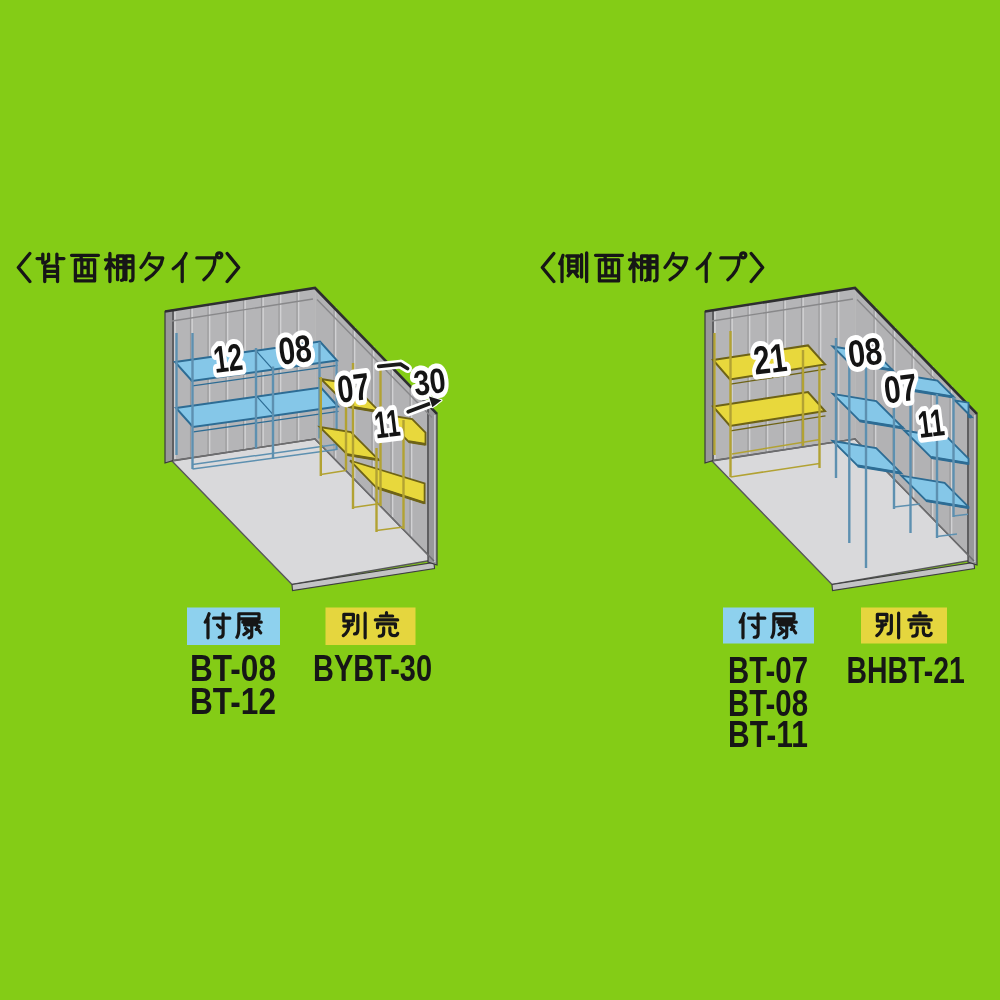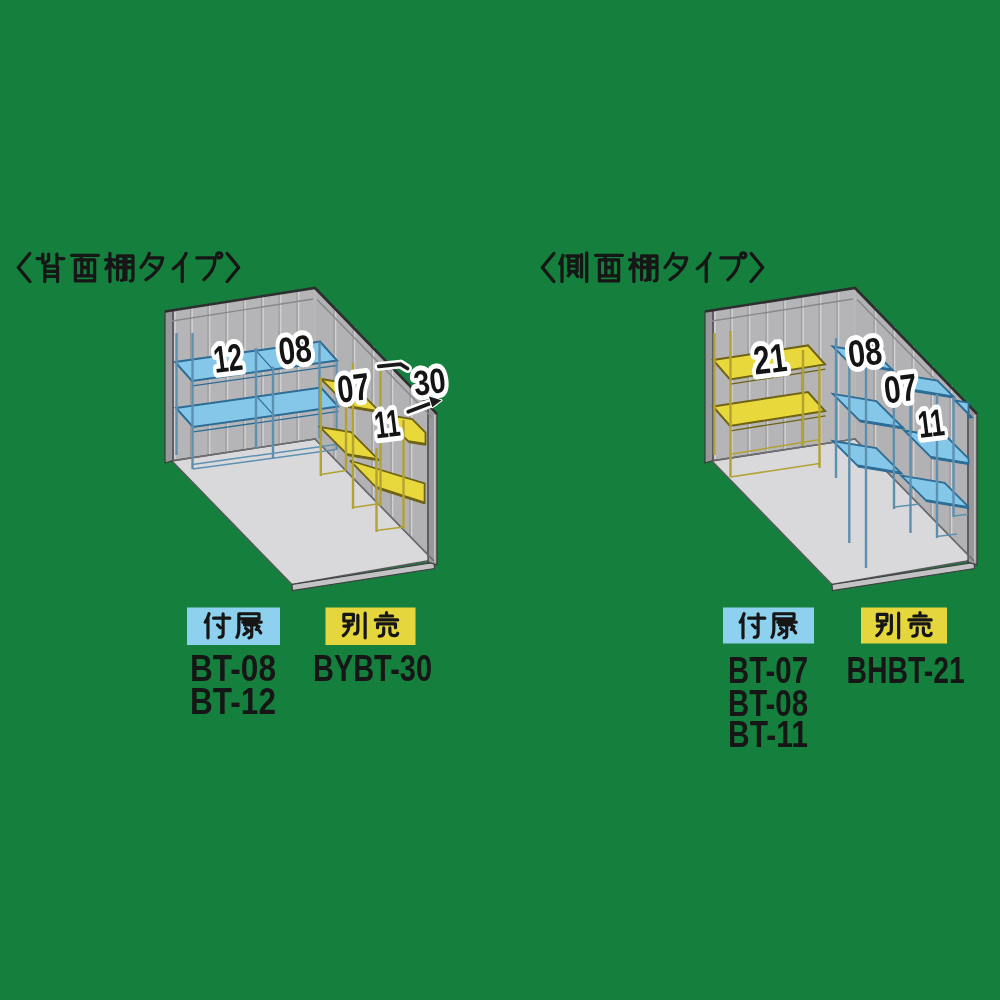--- a/index.html
+++ b/index.html
@@ -1,16 +1,16 @@
 <!DOCTYPE html>
 <html><head>
 <meta charset="utf-8">
 <style>
 html,body{margin:0;padding:0;background:#ffffff;}
-#page{width:1000px;height:1000px;position:relative;background:#15803d;overflow:hidden;}
+#page{width:1000px;height:1000px;position:relative;background:#84cc16;overflow:hidden;}
 </style>
 </head>
 <body>
 <div id="page">
 <svg width="1000" height="1000" viewBox="0 0 1000 1000">
 
 <g>
         <g transform="translate(10,251.5) scale(0.3200)">
           <path d="M62,6 L26,50 L62,94" fill="none" stroke="#161616" stroke-width="10.31" stroke-linecap="round" stroke-linejoin="round"></path>
         </g>

